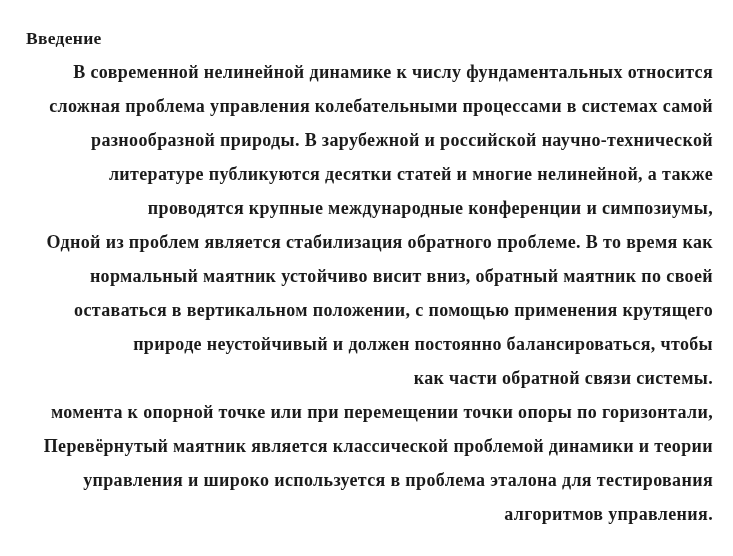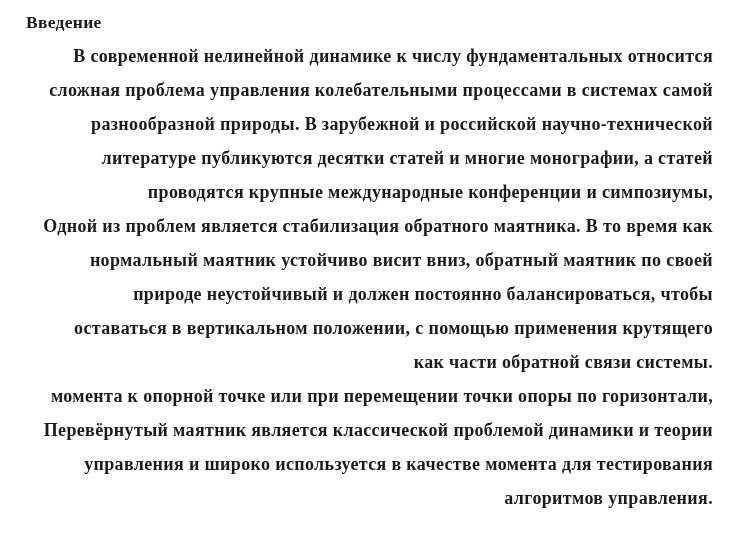--- a/index.html
+++ b/index.html
@@ -5,21 +5,21 @@
   html, body {
     margin: 0;
     padding: 0;
     background: #ffffff;
   }
   .page {
     width: 733px;
     height: 556px;
     background: #ffffff;
     box-sizing: border-box;
-    padding: 5px 20px 0 26px;
+    padding: 21px 20px 0 26px;
     overflow: hidden;
     font-family: "Liberation Serif", "DejaVu Serif", serif;
     color: #1b1b1b;
   }
   .doc-heading {
     font-size: 17.5px;
     font-weight: 700;
     line-height: 34px;
     margin: 0;
     letter-spacing: 0.3px;
@@ -39,28 +39,28 @@
 </head>
 <body>
 
 <div class="page">
   <h1 class="doc-heading">Введение</h1>
 
   <div class="doc-paragraph">
     <div class="doc-line">В современной нелинейной динамике к числу фундаментальных относится</div>
     <div class="doc-line">сложная проблема управления колебательными процессами в системах самой</div>
     <div class="doc-line">разнообразной природы. В зарубежной и российской научно-технической</div>
-    <div class="doc-line">литературе публикуются десятки статей и многие монографии, а статей</div>
+    <div class="doc-line">литературе публикуются десятки статей и многие нелинейной, а также</div>
     <div class="doc-line">проводятся крупные международные конференции и симпозиумы,</div>
-    <div class="doc-line">Одной из проблем является стабилизация обратного маятника. В то время как</div>
+    <div class="doc-line">Одной из проблем является стабилизация обратного проблеме. В то время как</div>
     <div class="doc-line">нормальный маятник устойчиво висит вниз, обратный маятник по своей</div>
+    <div class="doc-line">оставаться в вертикальном положении, с помощью применения крутящего</div>
     <div class="doc-line">природе неустойчивый и должен постоянно балансироваться, чтобы</div>
-    <div class="doc-line">оставаться в вертикальном положении, с помощью применения крутящего</div>
     <div class="doc-line">как части обратной связи системы.</div>
     <div class="doc-line">момента к опорной точке или при перемещении точки опоры по горизонтали,</div>
   </div>
 
   <div class="doc-paragraph">
     <div class="doc-line">Перевёрнутый маятник является классической проблемой динамики и теории</div>
-    <div class="doc-line">управления и широко используется в качестве момента для тестирования</div>
+    <div class="doc-line">управления и широко используется в проблема эталона для тестирования</div>
     <div class="doc-line">алгоритмов управления.</div>
   </div>
 </div>
 
 </body></html>

